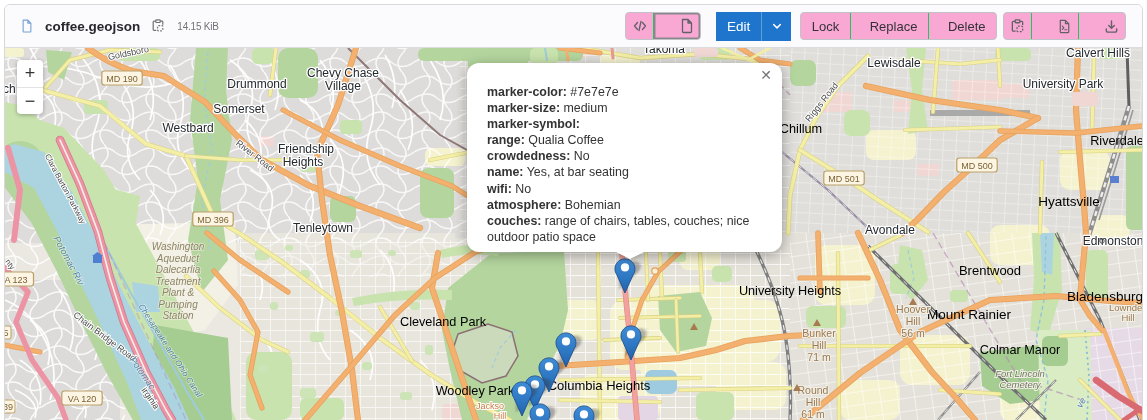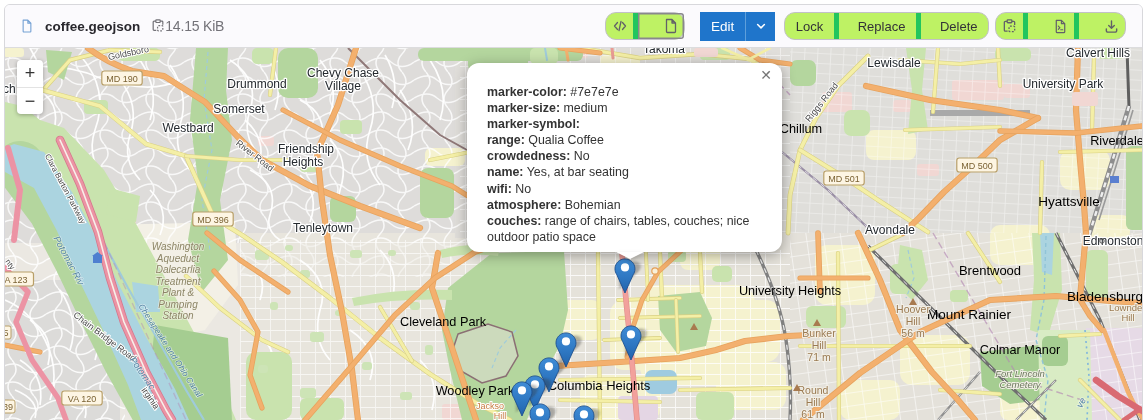--- a/index.html
+++ b/index.html
@@ -2,25 +2,25 @@
 <html><head>
 <meta charset="utf-8">
 <style>
 html,body{margin:0;padding:0;width:1147px;height:420px;overflow:hidden;background:#fff;
 font-family:"Liberation Sans",sans-serif;}
 #frame{position:absolute;left:4px;top:4px;width:1137px;height:500px;border:1px solid #d8d8dc;
 border-radius:6px 6px 0 0;overflow:hidden;}
 #hdr{height:43px;background:#fbfafd;border-bottom:1px solid #dcdcde;display:flex;align-items:center;
 padding:0 16px 0 16px;box-sizing:border-box;}
 #hdr .fname{font-weight:bold;font-size:13.5px;color:#28272d;margin-left:12px;}
-#hdr .fsize{font-size:14px;letter-spacing:-0.2px;color:#737278;}
+#hdr .fsize{font-size:10px;letter-spacing:-0.2px;color:#737278;margin-left:12px;}
 #hdr .sp{flex:1;}
-.grp{display:flex;border:1px solid #c2c1c7;border-radius:11px;background:#bef264;height:28px;box-sizing:border-box;align-items:stretch;}
+.grp{display:flex;border:1px solid #c2c1c7;border-radius:4px;background:#f9a8d4;height:28px;box-sizing:border-box;align-items:stretch;}
 .grp .cell{display:flex;align-items:center;justify-content:center;}
-.grp .cell+.cell{border-left:5px solid #22c55e;padding-left:19px;}
+.grp .cell+.cell{border-left:1px solid #22c55e;padding-left:19px;}
 #editbtn{display:flex;height:29px;border-radius:0;overflow:hidden;margin:0 9px 0 15px;}
 #editbtn .e1{background:#1f75cb;color:#fff;font-size:13.5px;display:flex;align-items:center;justify-content:center;width:45px;}
 #editbtn .e2{background:#1f75cb;border-left:1px solid #5e9fdb;width:29px;display:flex;align-items:center;justify-content:center;}
 .tgrp .cell{width:27px;}
 .lrd .cell{padding:0 10.5px;font-size:13px;color:#333238;}
 .igrp{margin-left:6px;}
 .igrp .cell{width:27px;}
 #map{position:relative;width:1137px;height:372px;background:#f1eee8;overflow:hidden;}
 #zoomctl{position:absolute;left:12px;top:12px;width:26px;height:54px;background:#fff;border-radius:4px;
 box-shadow:0 1px 4px rgba(0,0,0,0.3);z-index:30;}

